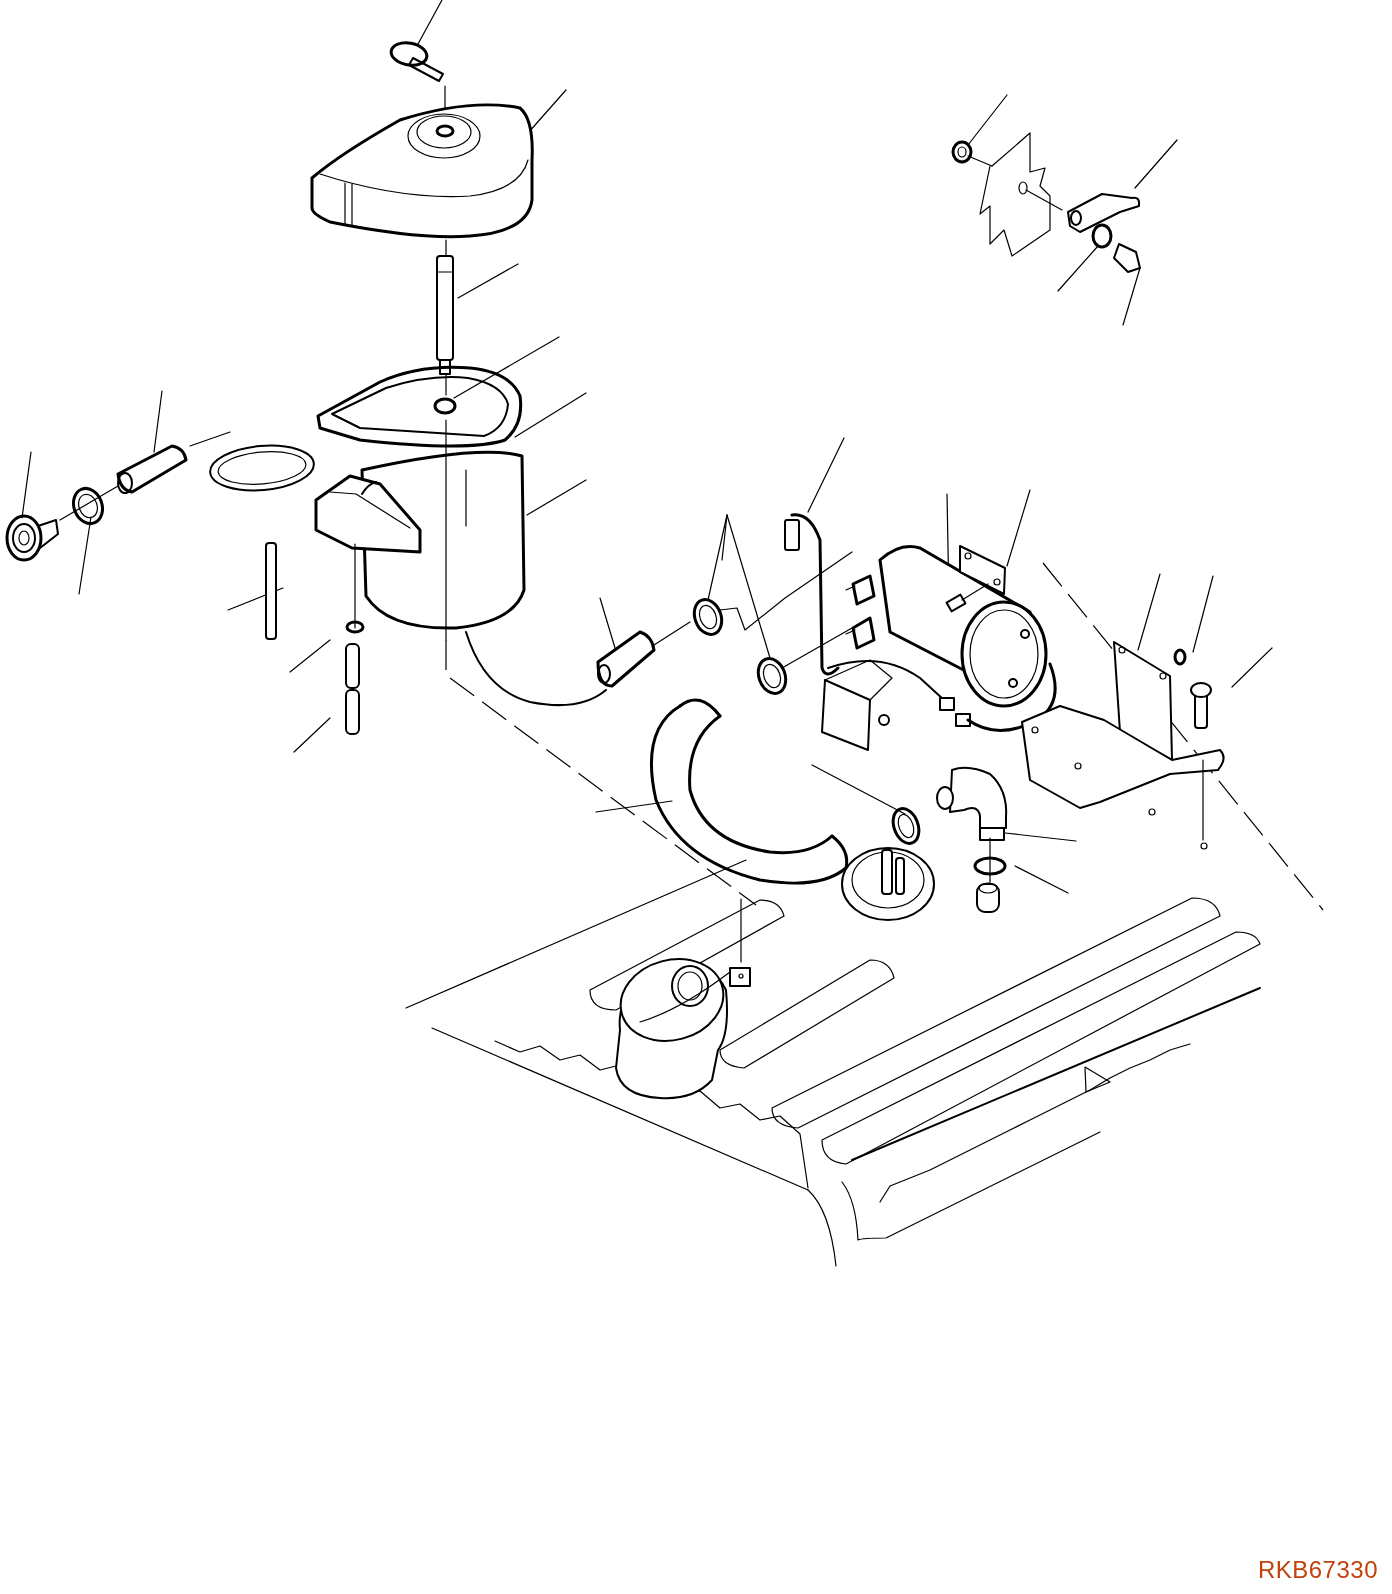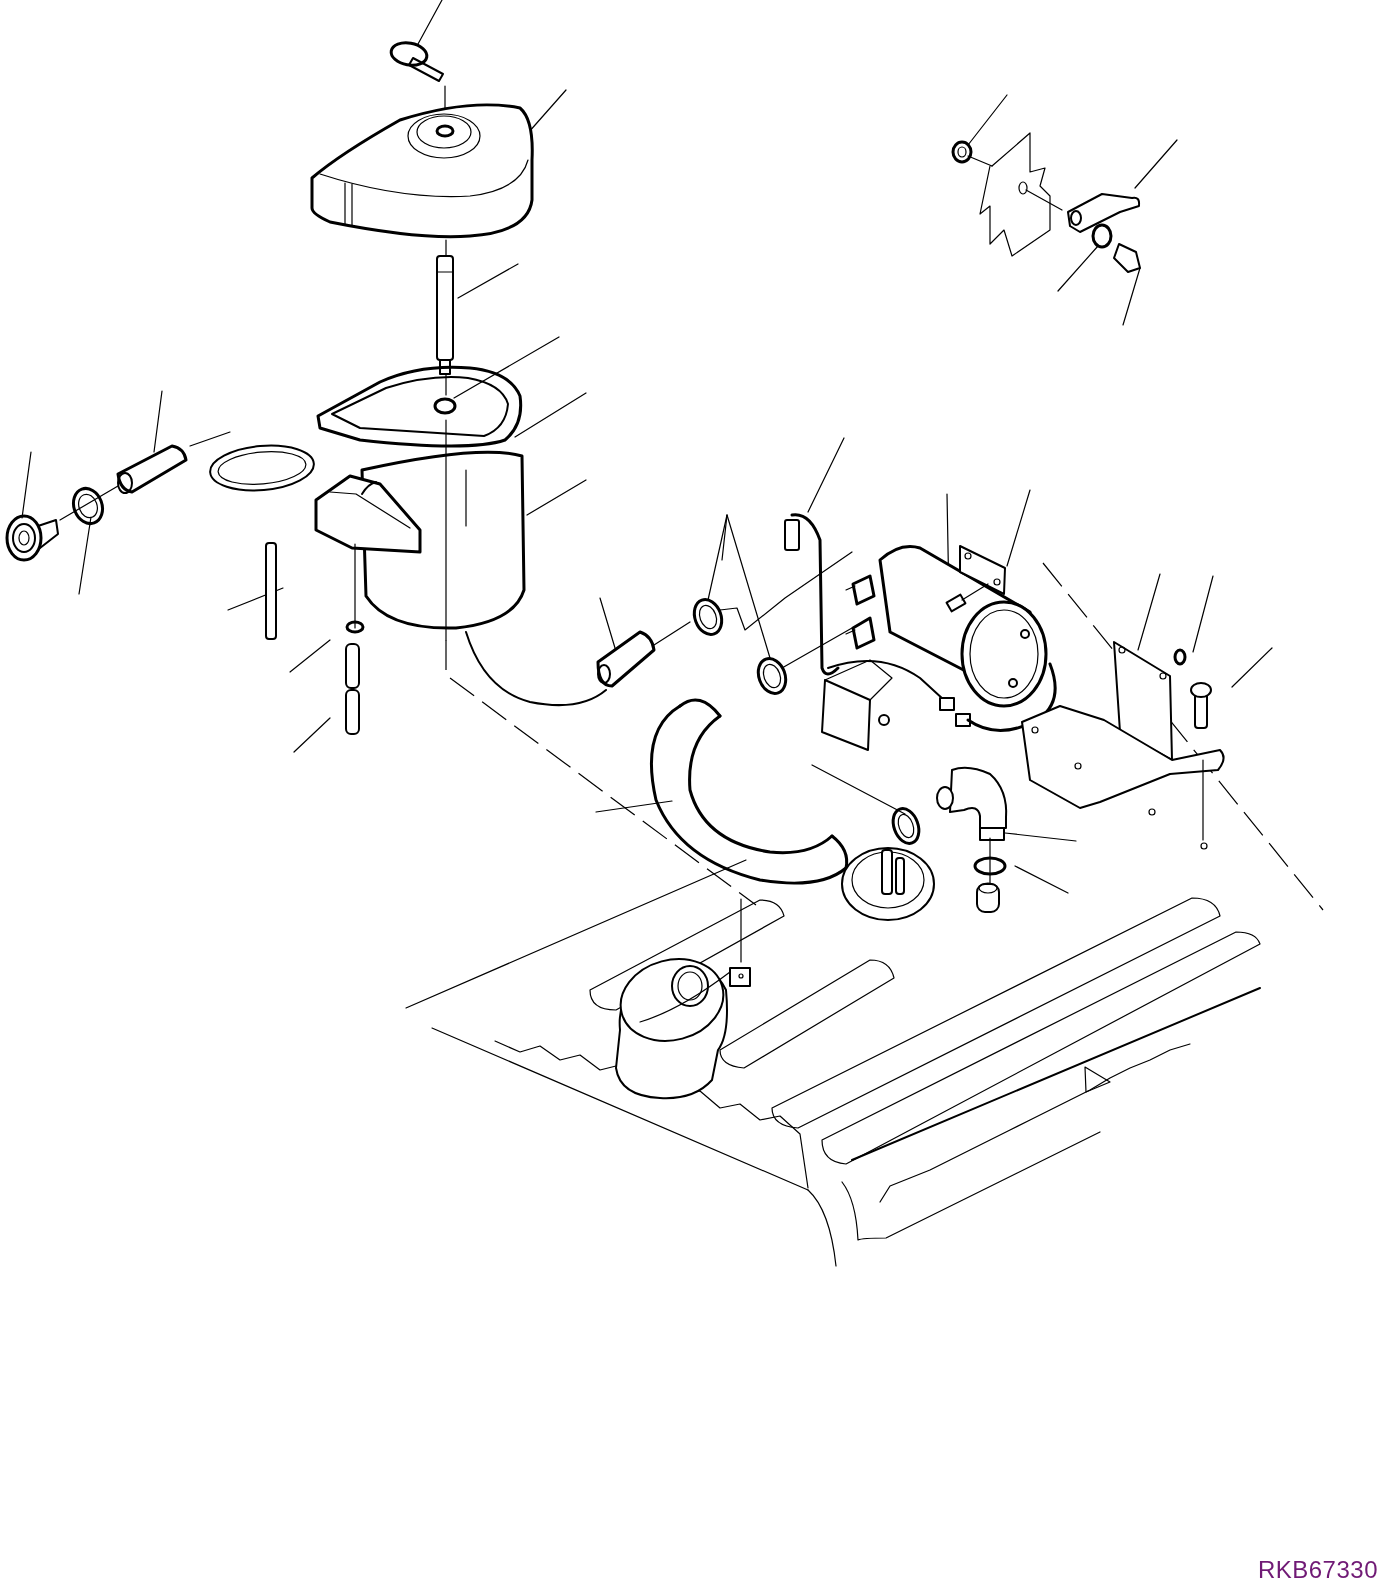--- a/index.html
+++ b/index.html
@@ -1,18 +1,18 @@
 <!DOCTYPE html>
 <html><head>
 <meta charset="utf-8">
 <style>
   html,body{margin:0;padding:0;background:#ffffff;}
   body{width:1392px;height:1594px;position:relative;overflow:hidden;font-family:"Liberation Sans",sans-serif;}
   #drawing{position:absolute;left:0;top:0;width:1392px;height:1594px;}
-  .ref{position:absolute;right:14px;bottom:10px;font-size:24px;color:#701a75;letter-spacing:0.5px;margin-top:36px;}
+  .ref{position:absolute;right:14px;bottom:10px;font-size:24px;color:#c2410c;letter-spacing:0.5px;margin-top:36px;}
   svg .t{fill:none;stroke:#000;stroke-width:3;stroke-linejoin:round;stroke-linecap:round;}
   svg .m{fill:none;stroke:#000;stroke-width:2;stroke-linejoin:round;stroke-linecap:round;}
   svg .n{fill:none;stroke:#000;stroke-width:1.2;stroke-linejoin:round;stroke-linecap:round;}
   svg .w{fill:#fff;stroke:#000;stroke-width:3;stroke-linejoin:round;}
   svg .wm{fill:#fff;stroke:#000;stroke-width:2;stroke-linejoin:round;}
   svg .d{fill:none;stroke:#000;stroke-width:1.2;stroke-dasharray:30 10;}
 </style>
 </head>
 <body>
 

